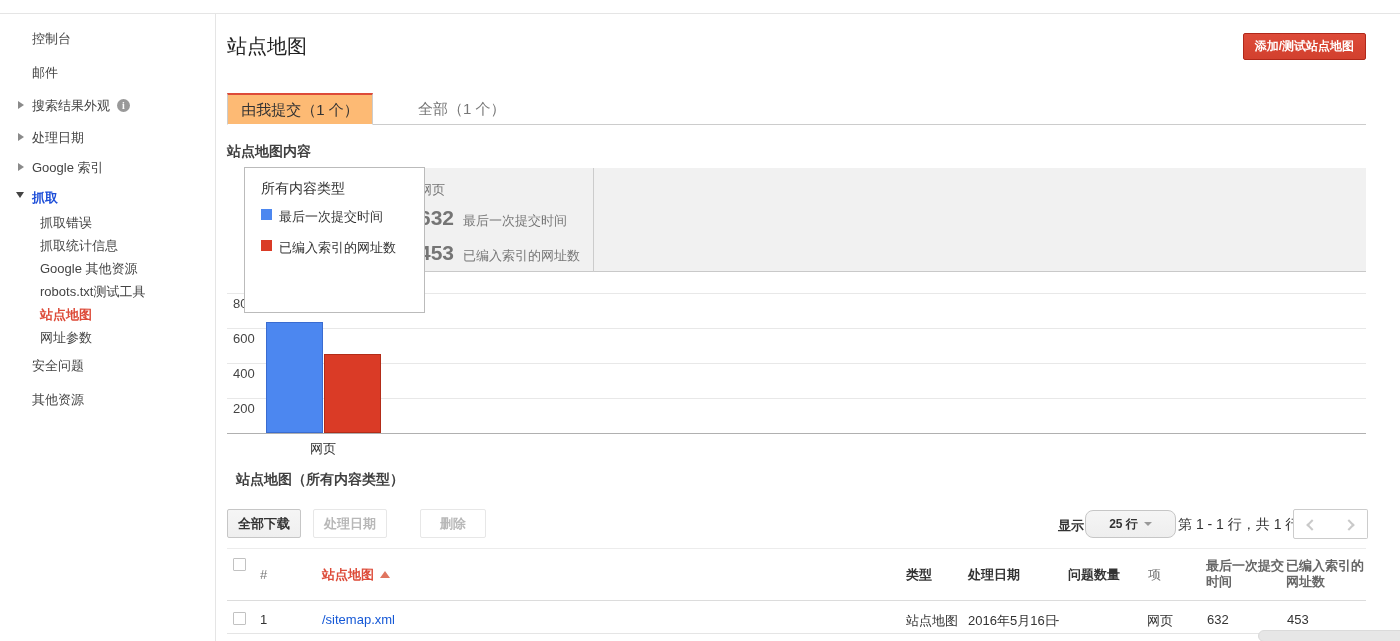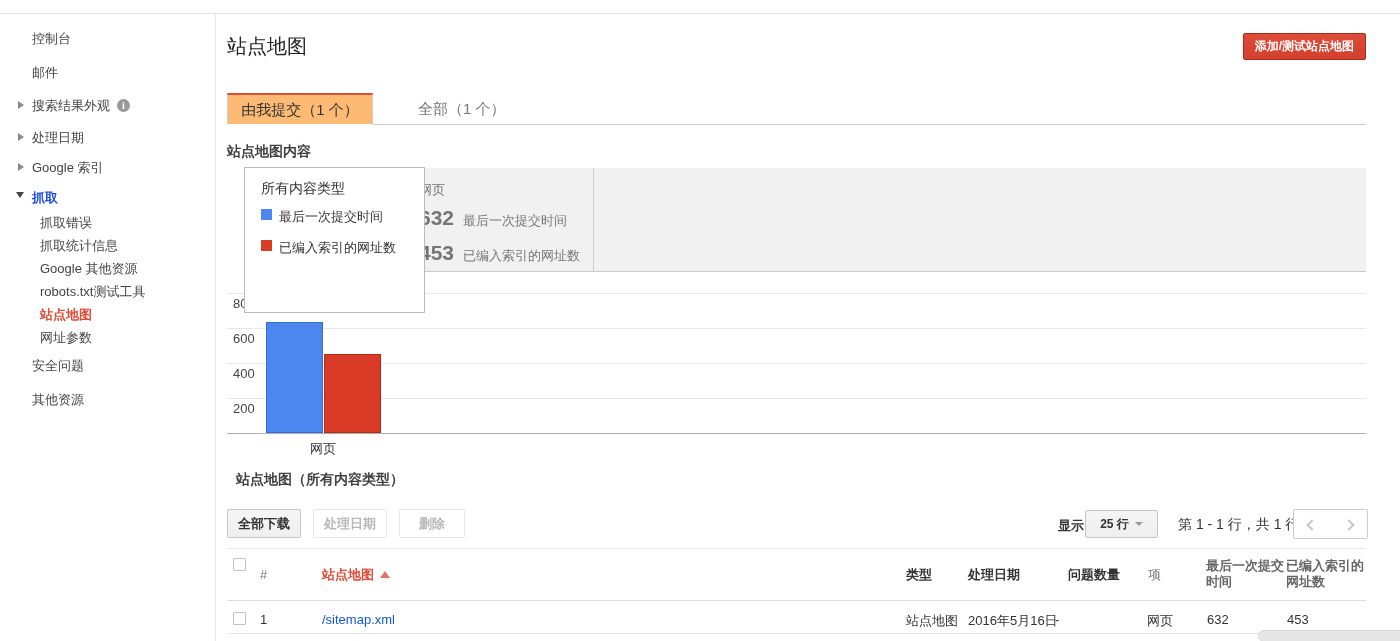--- a/index.html
+++ b/index.html
@@ -46,21 +46,21 @@
   .baseline { position:absolute; left:227px; width:1139px; border-top:1px solid #b0b0b0; top:433px; }
   .ytick { position:absolute; left:233px; font-size:13px; color:#444; }
   .bar { position:absolute; width:57px; bottom:208px;  border:1px solid transparent; }
   .xlabel { position:absolute; left:293px; top:440px; width:60px; text-align:center; font-size:13px; color:#333; }
 
   
   .btn { position:absolute; top:509px; height:29px; border-radius:2px; font-size:13px; font-weight:bold; text-align:center; cursor:pointer; }
   .btn.enabled { background:linear-gradient(#f5f5f5,#efefef); border:1px solid #c6c6c6; color:#333; }
   .btn.disabled { background:#fff; border:1px solid #e7e7e7; color:#b8b8b8; cursor:default; }
   .show-lbl { position:absolute; left:1058px; top:517px; font-size:13px; color:#333;font-weight:bold; }
-  .pagesize { position:absolute; left:1085px; top:510px; width:73px; height:28px; background:linear-gradient(#f5f5f5,#eee); border:1px solid #c6c6c6; border-radius:2px; font-size:12px; font-weight:bold; color:#333; text-align:center; line-height:26px; cursor:pointer; }
+  .pagesize { position:absolute; left:1085px; top:510px; width:91px; height:28px; background:linear-gradient(#f5f5f5,#eee); border:1px solid #c6c6c6; border-radius:8px; font-size:12px; font-weight:bold; color:#333; text-align:center; line-height:26px; cursor:pointer; }
   .pagesize .dd-arrow { display:inline-block; width:0; height:0; border-left:4px solid transparent; border-right:4px solid transparent; border-top:4px solid #999; margin-left:6px; vertical-align:2px; }
   .range-lbl { position:absolute; left:1178px; top:516px; font-size:14px; color:#333; }
   .pager-btn { position:absolute; top:509px; width:38px; height:30px; background:#fff; border:1px solid #ccc; text-align:center; line-height:28px; color:#ccc; font-size:16px; }
   .pager-btn.prev { left:1293px; border-radius:2px 0 0 2px; }
   .pager-btn.next { left:1330px; border-left:none; border-radius:0 2px 2px 0; }
   .chev { display:inline-block; width:8px; height:8px; border-top:2px solid #c9c9c9; border-right:2px solid #c9c9c9; }
   .chev.left  { transform:rotate(-135deg); margin-top:9px; }
   .chev.right { transform:rotate(45deg); margin-top:9px; }
 
   
@@ -150,21 +150,21 @@
     <div class="ytick" style="top:401px">200</div>
     <div class="bar" style="left: 266px; height: 111px; background: rgb(76, 135, 240); border-color: rgb(58, 108, 208);"></div>
     <div class="bar" style="left: 324px; height: 79px; background: rgb(218, 59, 38); border-color: rgb(178, 44, 24);"></div>
     <div class="xlabel">网页</div>
   </div>
 
   <div class="sec-title" style="left:236px; top:471px">站点地图（所有内容类型）</div>
 
   <button class="btn enabled" style="left:227px; width:74px">全部下载</button>
   <button class="btn disabled" style="left:313px; width:74px">处理日期</button>
-  <button class="btn disabled" style="left:399px; width:66px">删除</button>
+  <button class="btn disabled" style="left:420px; width:66px">删除</button>
 
   <div class="show-lbl">显示</div>
   <div class="pagesize"><span>25 行</span><span class="dd-arrow"></span></div>
   <div class="range-lbl">第 1 - 1 行，共 1 行</div>
   <div class="pager-btn prev"><span class="chev left"></span></div>
   <div class="pager-btn next"><span class="chev right"></span></div>
 
   <div class="tbl-topline"></div>
 
   <div class="checkbox" style="left:233px; top:558px"></div>

